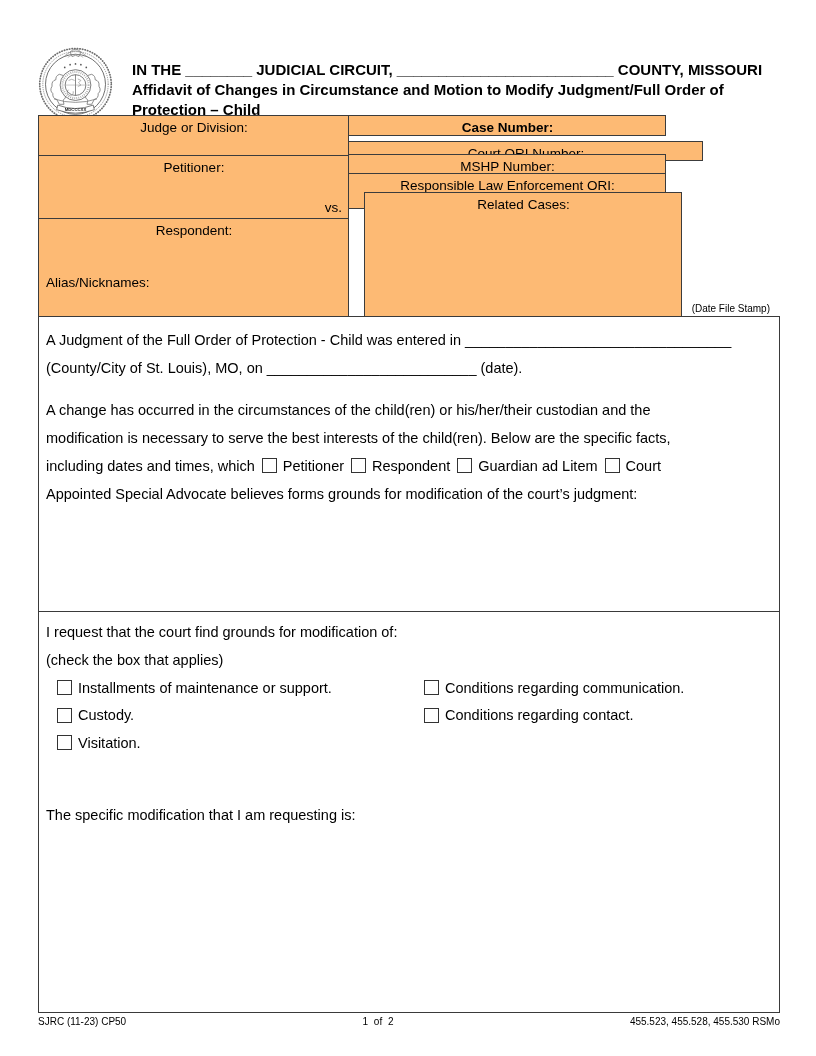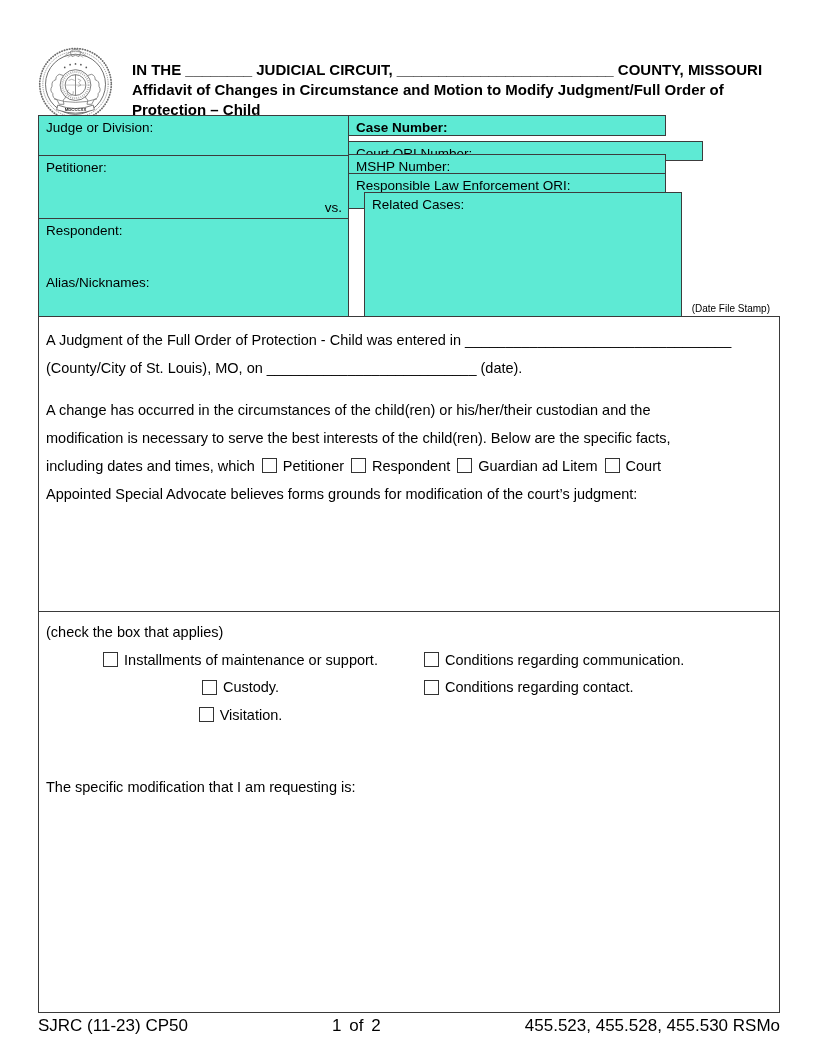--- a/index.html
+++ b/index.html
@@ -4,22 +4,22 @@
 <style>
   html,body{margin:0;padding:0;background:#fff;}
   .page{
     position:relative;width:816px;height:1056px;background:#fff;
     font-family:"Liberation Sans","DejaVu Sans",sans-serif;color:#000;overflow:hidden;
   }
   
   .seal{position:absolute;left:37px;top:42px;width:77px;height:80px;}
   .header-text{position:absolute;left:118px;top:60px;font-weight:bold;font-size:15px;line-height:20px;white-space:nowrap;margin-left:14px;}
   
-  .cell{position:absolute;box-sizing:border-box;border:1px solid #3c3c3c;background:#5eead4;
-        font-size:13.5px;line-height:16px;padding:4px 6px 2px 7px;}
+  .cell{position:absolute;box-sizing:border-box;border:1px solid #3c3c3c;background:#fdba74;
+        font-size:13.5px;line-height:16px;padding:4px 6px 2px 7px;text-align:center;}
   .c-l1{left:38px;top:115px;width:311px;height:41px;}
   .c-l2{left:38px;top:155px;width:311px;height:64px;}
   .c-l3{left:38px;top:218px;width:311px;height:99px;}
   .c-r1{left:348px;top:115px;width:318px;height:21px;font-weight:bold;}
   .c-r2{left:348px;top:141px;width:355px;height:20px;}
   .c-r3{left:348px;top:154px;width:318px;height:20px;}
   .c-r4{left:348px;top:173px;width:318px;height:36px;}
   .c-r5{left:348px;top:192px;width:318px;height:125px;margin-left:16px;}
   .vs{position:absolute;right:6px;bottom:2px;font-size:13.5px;}
   .alias{position:absolute;left:7px;top:56px;}
@@ -33,24 +33,24 @@
   .blank{letter-spacing:0;margin-left:4px;}
   .para2{margin-top:14px;}
   
   .cb{display:inline-block;box-sizing:border-box;width:15px;height:15px;border:1.5px solid #333;
       background:#fff;vertical-align:-2px;}
   .cb-inline{margin:0 6px 0 7px;}
   .opts{margin-top:0;}
   .optrow{display:flex;align-items:center;height:27.5px;}
   .optitem{display:flex;align-items:center;white-space:nowrap;}
   .optitem .cb{margin:0 6px 0 0;}
-  .col1{width:378px;padding-left:11px;box-sizing:border-box;justify-content:center;}
+  .col1{width:378px;padding-left:11px;box-sizing:border-box;}
   .specific{margin-top:44px;}
   
-  .footer{position:absolute;left:38px;top:1016px;width:742px;font-size:17px;
+  .footer{position:absolute;left:38px;top:1016px;width:742px;font-size:10px;
           display:flex;justify-content:space-between;align-items:flex-start;}
   .footer .center{word-spacing:3px;}
 </style>
 </head>
 <body>
 
 <div class="page">
 
   <svg class="seal" viewBox="0 0 100 104" xmlns="http://www.w3.org/2000/svg">
     <circle cx="50" cy="55" r="46.5" fill="none" stroke="#6e6e6e" stroke-width="2.2" stroke-dasharray="0.6,2.8" stroke-linecap="round"></circle>
@@ -133,20 +133,21 @@
       <div class="fline">A change has occurred in the circumstances of the child(ren) or his/her/their custodian and the</div>
       <div class="fline">modification is necessary to serve the best interests of the child(ren). Below are the specific facts,</div>
       <div class="fline">
         <span>including dates and times, which</span><span class="cb cb-inline"></span><span>Petitioner</span><span class="cb cb-inline"></span><span>Respondent</span><span class="cb cb-inline"></span><span>Guardian ad Litem</span><span class="cb cb-inline"></span><span>Court</span>
       </div>
       <div class="fline">Appointed Special Advocate believes forms grounds for modification of the court’s judgment:</div>
     </div>
   </div>
 
   <div class="bbox box2">
+    <div>I request that the court find grounds for modification of:</div>
     <div>(check the box that applies)</div>
 
     <div class="opts">
       <div class="optrow">
         <div class="optitem col1">
           <span class="cb"></span>
           <span>Installments of maintenance or support.</span>
         </div>
         <div class="optitem">
           <span class="cb"></span>

